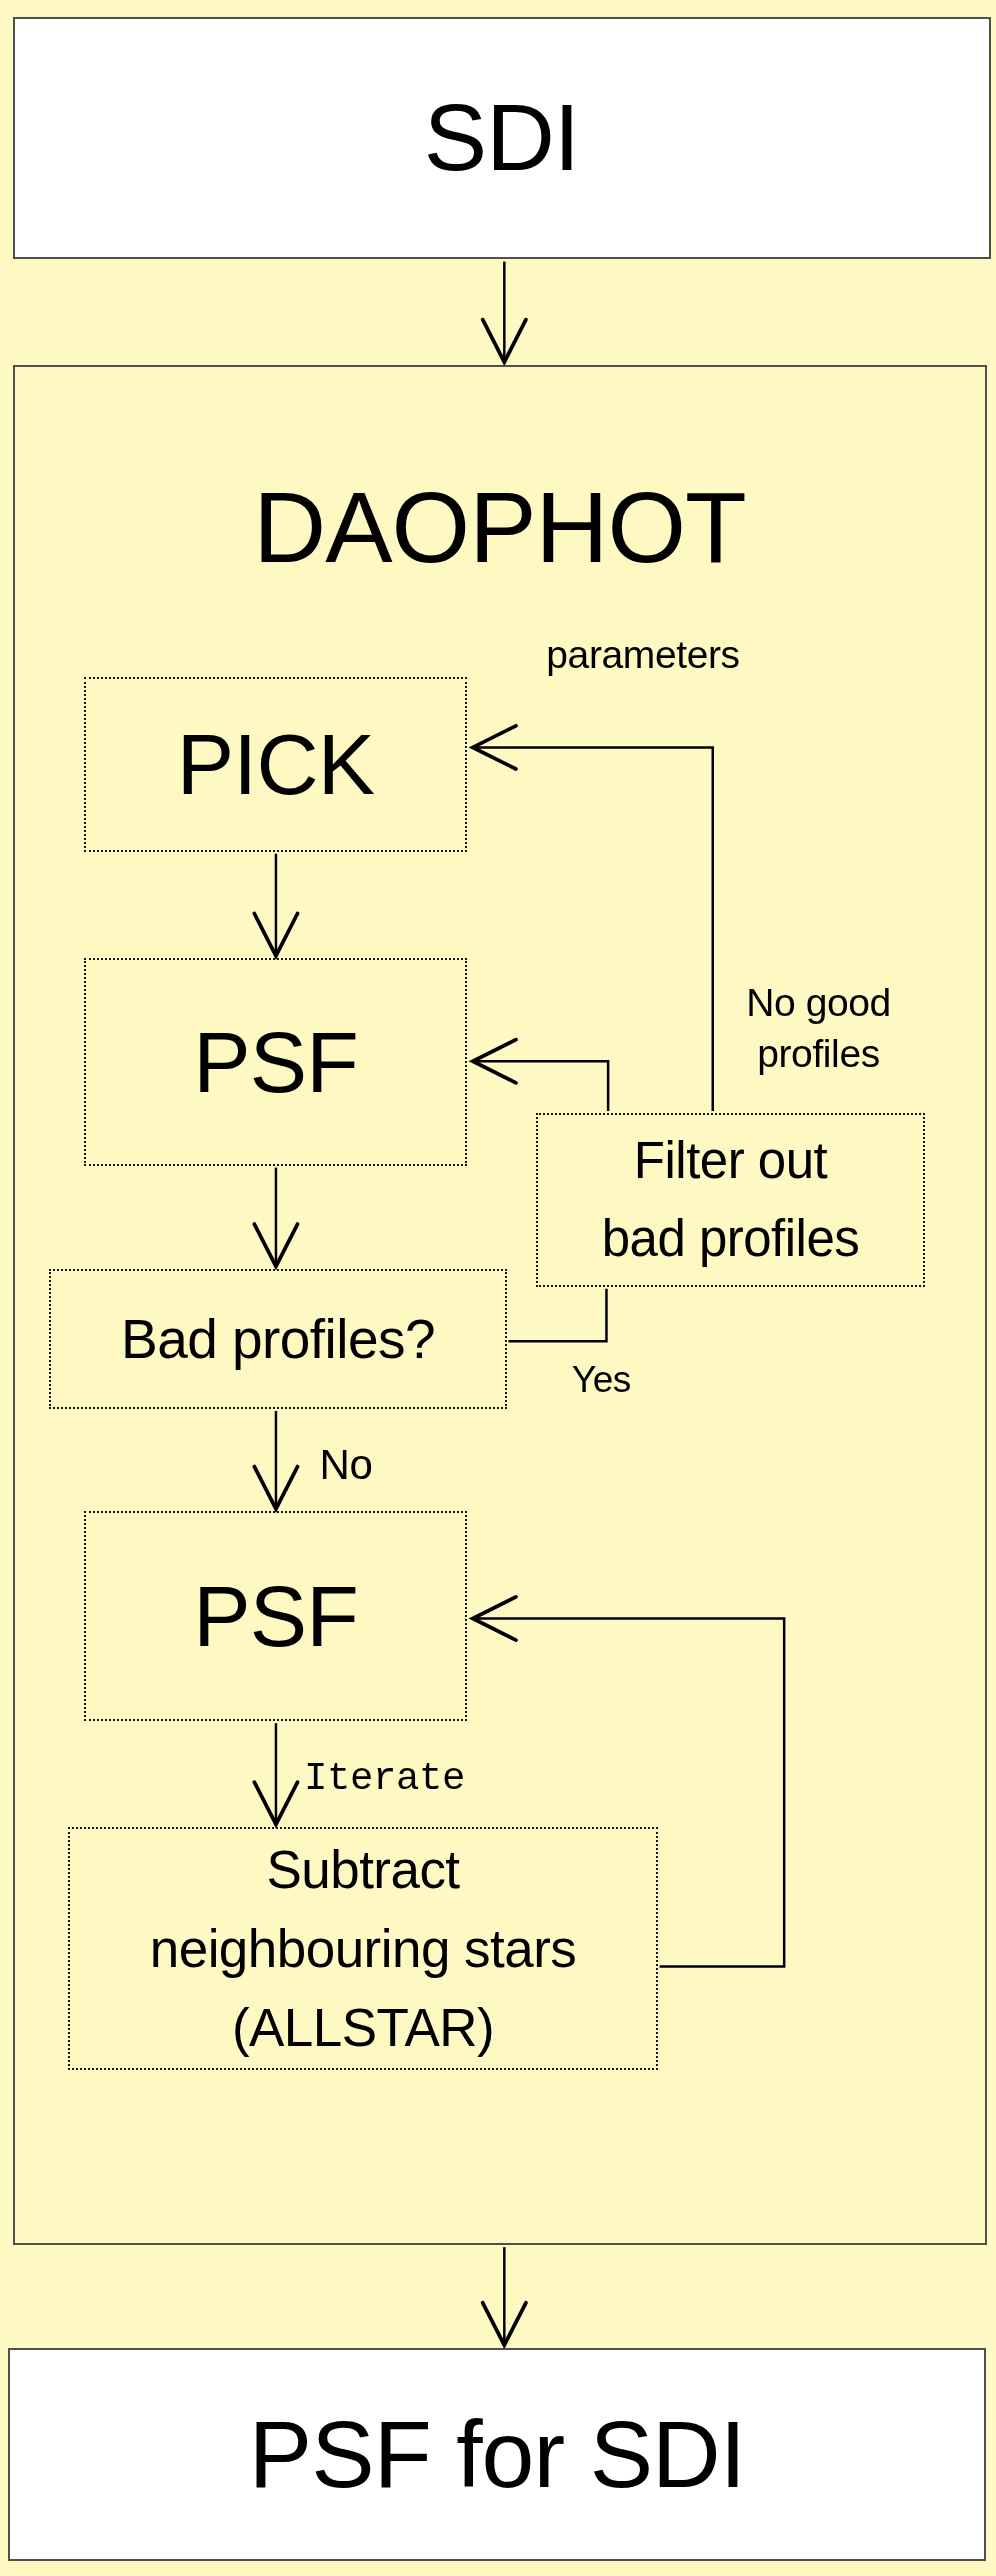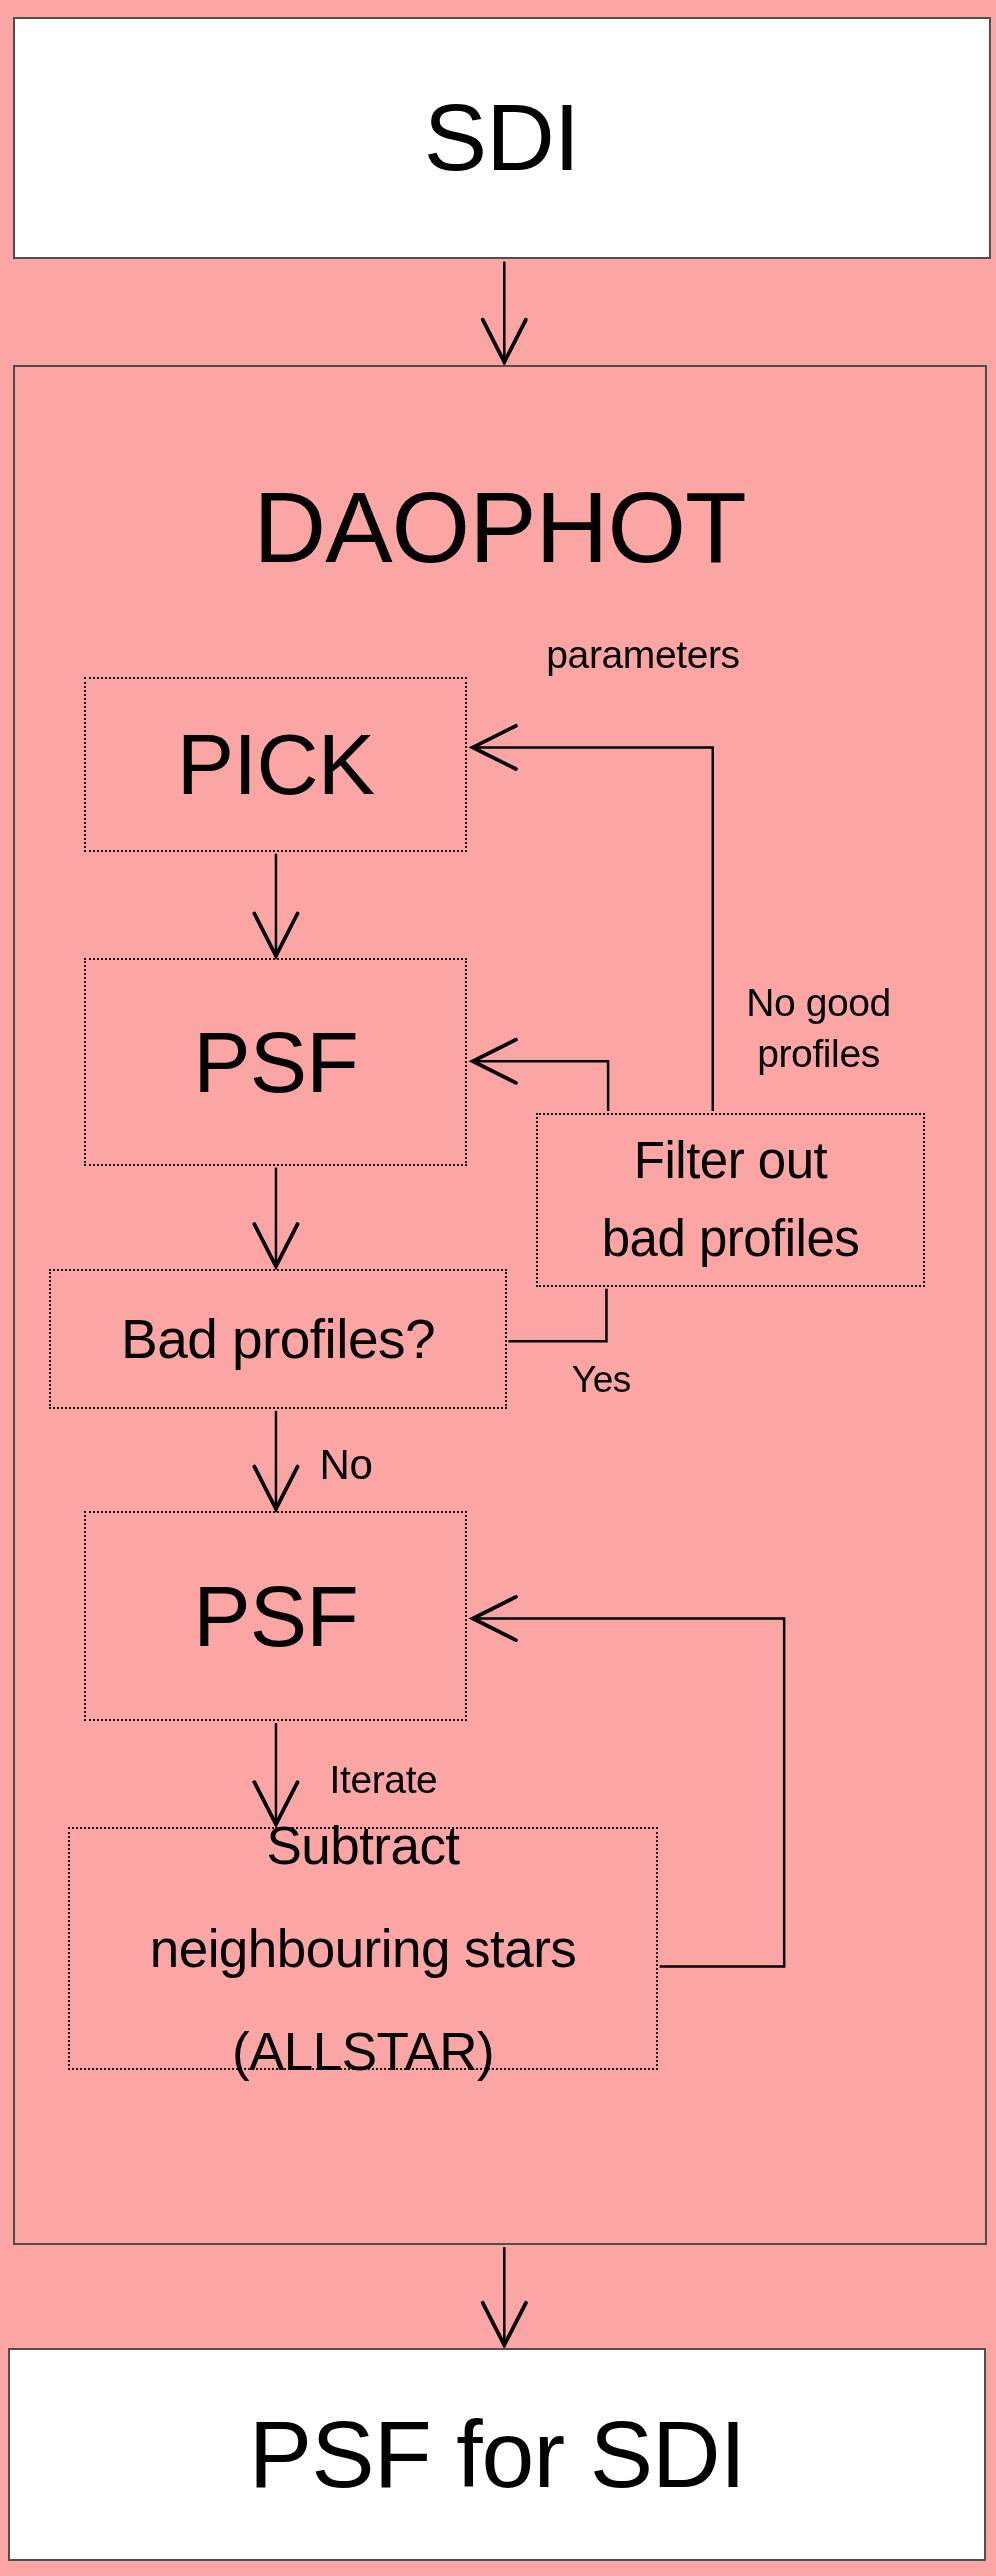--- a/index.html
+++ b/index.html
@@ -1,19 +1,19 @@
 <!DOCTYPE html>
 <html style="font-size:13.3px"><head>
 <meta charset="utf-8">
 <style>
   html,body{margin:0;padding:0;background:#fff;}
   #canvas{
     position:relative;
     width:997px;height:2576px;
-    background:#fca5a5;
+    background:#fef9c3;
     font-family:"Liberation Sans", sans-serif;
     color:#000;
     overflow:hidden;
   }
   .box{
     position:absolute;
     display:flex;align-items:center;justify-content:center;
     text-align:center;
     background:#fff;
     box-sizing:border-box;
@@ -25,21 +25,21 @@
     position:absolute;
     text-align:center;
     line-height:1.28;
     letter-spacing:-0.01em;
   }
   .big{font-size:95px;}
   .huge{font-size:101px;margin-top:48px;}
   .node{font-size:86px;}
   .med{font-size:51px;line-height:78px;}
   .med2{font-size:55px;}
-  .med3{font-size:53px;line-height:79px;gap:24px;}
+  .med3{font-size:53px;line-height:79px;}
   .small{font-size:39px;line-height:51px;}
   svg{position:absolute;left:0;top:0;}
   .shaft{stroke:#000;stroke-width:3;fill:none;}
   .head{stroke:#000;stroke-width:4.5;fill:none;stroke-linecap:round;}
   
   #daophot-box{background:transparent;}
 </style>
 </head>
 <body>
 
@@ -147,18 +147,18 @@
   </div>
 
   <div class="lbl small" style="left:515px;top:1354px;width:116px;font-size:37px;text-align:right;">
     <span>Yes</span>
   </div>
 
   <div class="lbl small" style="left:296px;top:1439px;width:100px;font-size:42px;">
     <span>No</span>
   </div>
 
-  <div class="lbl small" style="left:313px;top:1754px;width:141px;">
+  <div class="lbl small" style="left:304px;top:1754px;width:141px;font-family:Liberation Mono, monospace;">
     <span>Iterate</span>
   </div>
 
 </div>
 
 
 </body></html>

